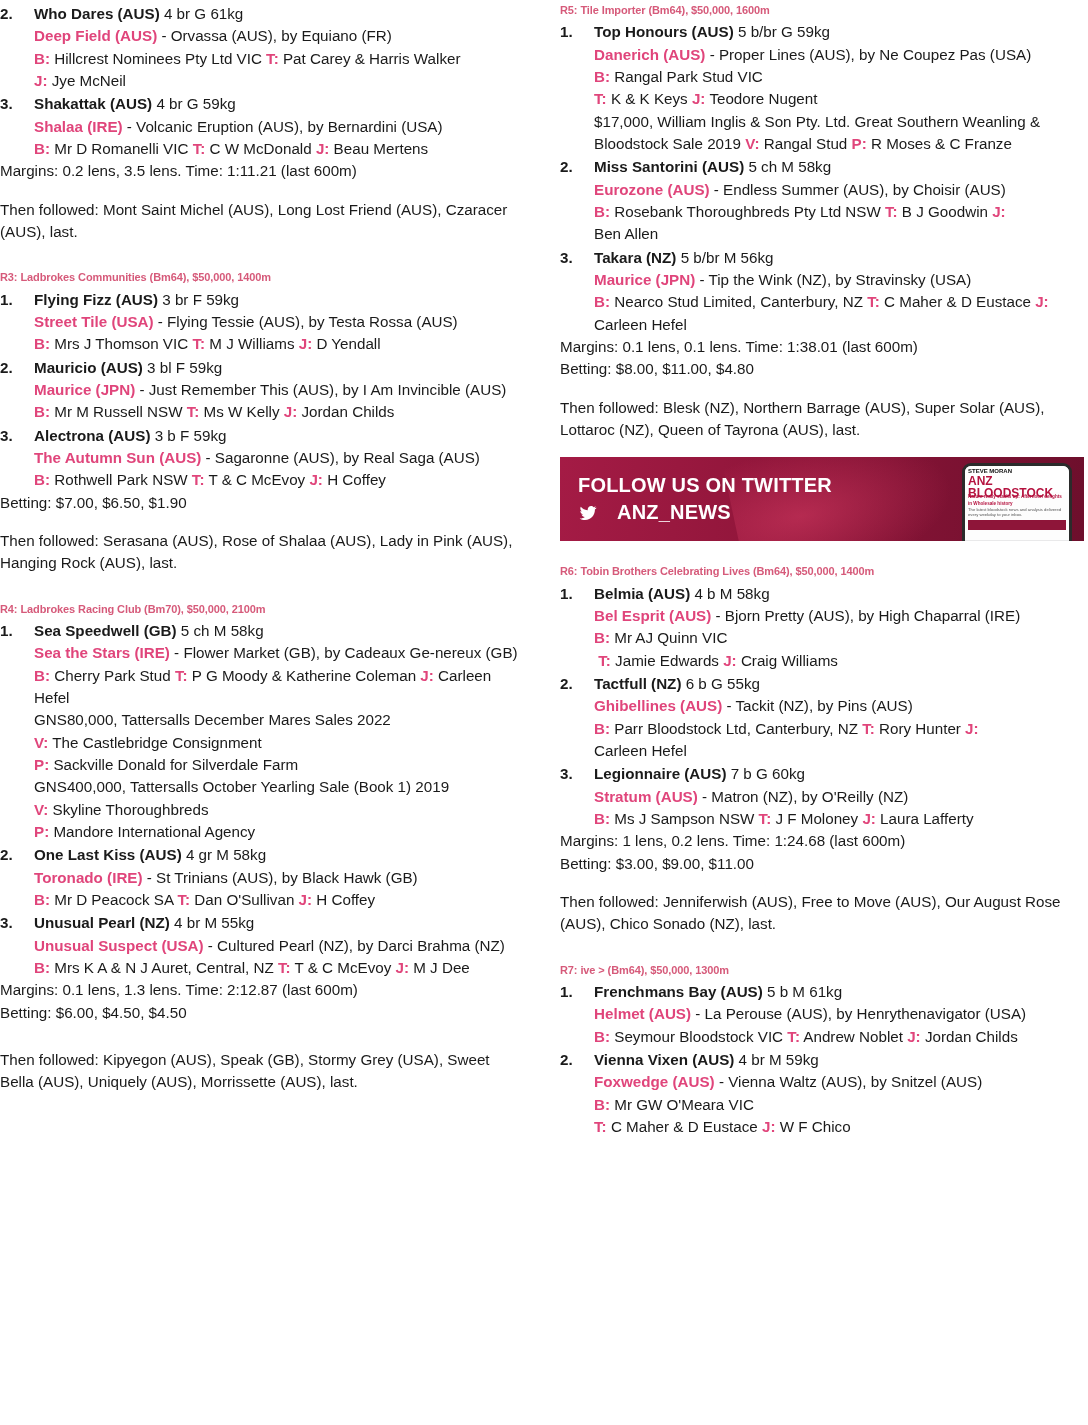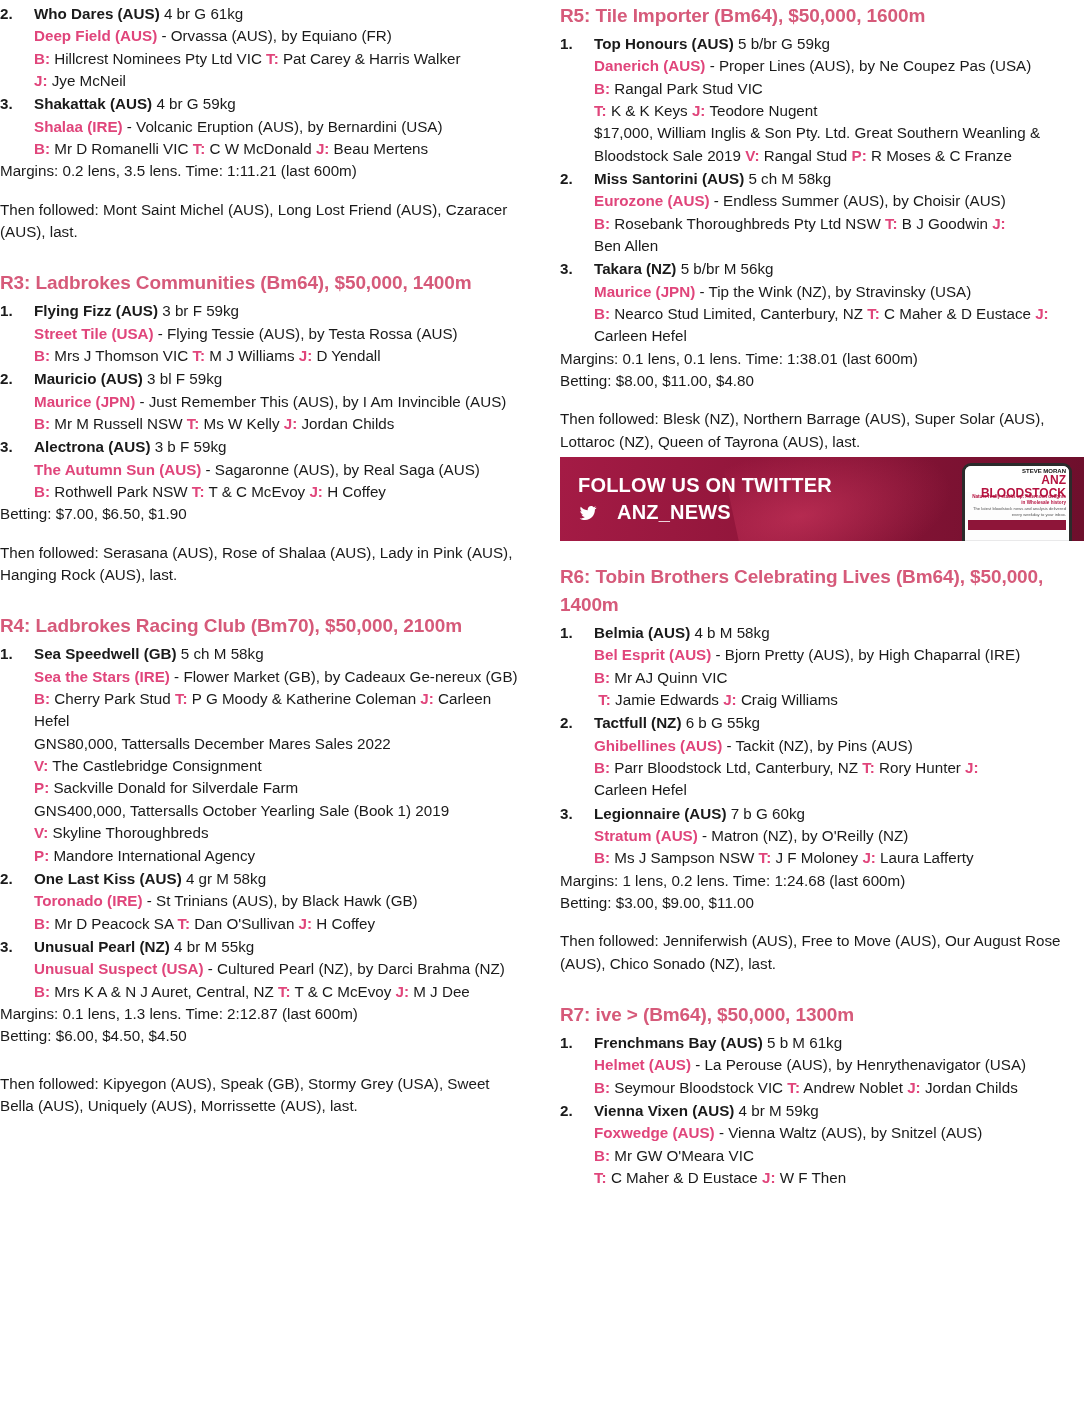--- a/index.html
+++ b/index.html
@@ -29,21 +29,21 @@
     padding: 0 2px 0 0;
   }
   .col {
     width: 524px;
     flex: 0 0 524px;
     padding-top: 2px;
   }
   .race-head {
     color: #d65a7a;
     font-weight: bold;
-    font-size: 19px;
+    font-size: 11px;
     margin: 0 0 3px 0;
     letter-spacing: -0.1px;
   }
   .runner {
     display: flex;
     align-items: flex-start;
     margin-top: 1px;
   }
   .pos {
     width: 34px;
@@ -74,29 +74,28 @@
   .gap {
     height: 16px;
   }
   .gap-sm {
     height: 9px;
   }
   .gap-lg {
     height: 26px;
   }
   .banner {
-    margin: 4px 0 22px 0;
+    margin: 16px 0 22px 0;
     width: 524px;
     height: 84px;
     background: linear-gradient(95deg, #a41b45 0%, #8e1539 45%, #6d0f2c 100%);
     position: relative;
     overflow: hidden;
     display: flex;
     align-items: center;
-    text-align: right;
   }
   .banner .swoosh {
     position: absolute;
     right: 130px;
     top: -20px;
     width: 220px;
     height: 140px;
     background: radial-gradient(ellipse at 30% 50%, rgba(214,60,100,0.55), rgba(140,20,60,0) 70%);
     transform: rotate(-12deg);
   }
@@ -404,19 +403,19 @@
           <div class="line"><span class="lbl">B:</span><span> Seymour Bloodstock VIC </span><span class="lbl">T:</span><span> Andrew Noblet </span><span class="lbl">J:</span><span> Jordan Childs</span></div>
         </div>
       </div>
 
       <div class="runner">
         <div class="pos">2.</div>
         <div class="rbody">
           <div class="line"><span class="rname">Vienna Vixen (AUS)</span><span> 4 br M 59kg</span></div>
           <div class="line"><span class="sire">Foxwedge (AUS)</span><span> - Vienna Waltz (AUS), by Snitzel (AUS)</span></div>
           <div class="line"><span class="lbl">B:</span><span> Mr GW O'Meara VIC</span></div>
-          <div class="line"><span class="lbl">T:</span><span> C Maher &amp; D Eustace </span><span class="lbl">J:</span><span> W F Then</span></div>
+          <div class="line"><span class="lbl">T:</span><span> C Maher &amp; D Eustace </span><span class="lbl">J:</span><span> W F Chico</span></div>
         </div>
       </div>
 
     </div>
   </div>
 </div>
 
 </body></html>

